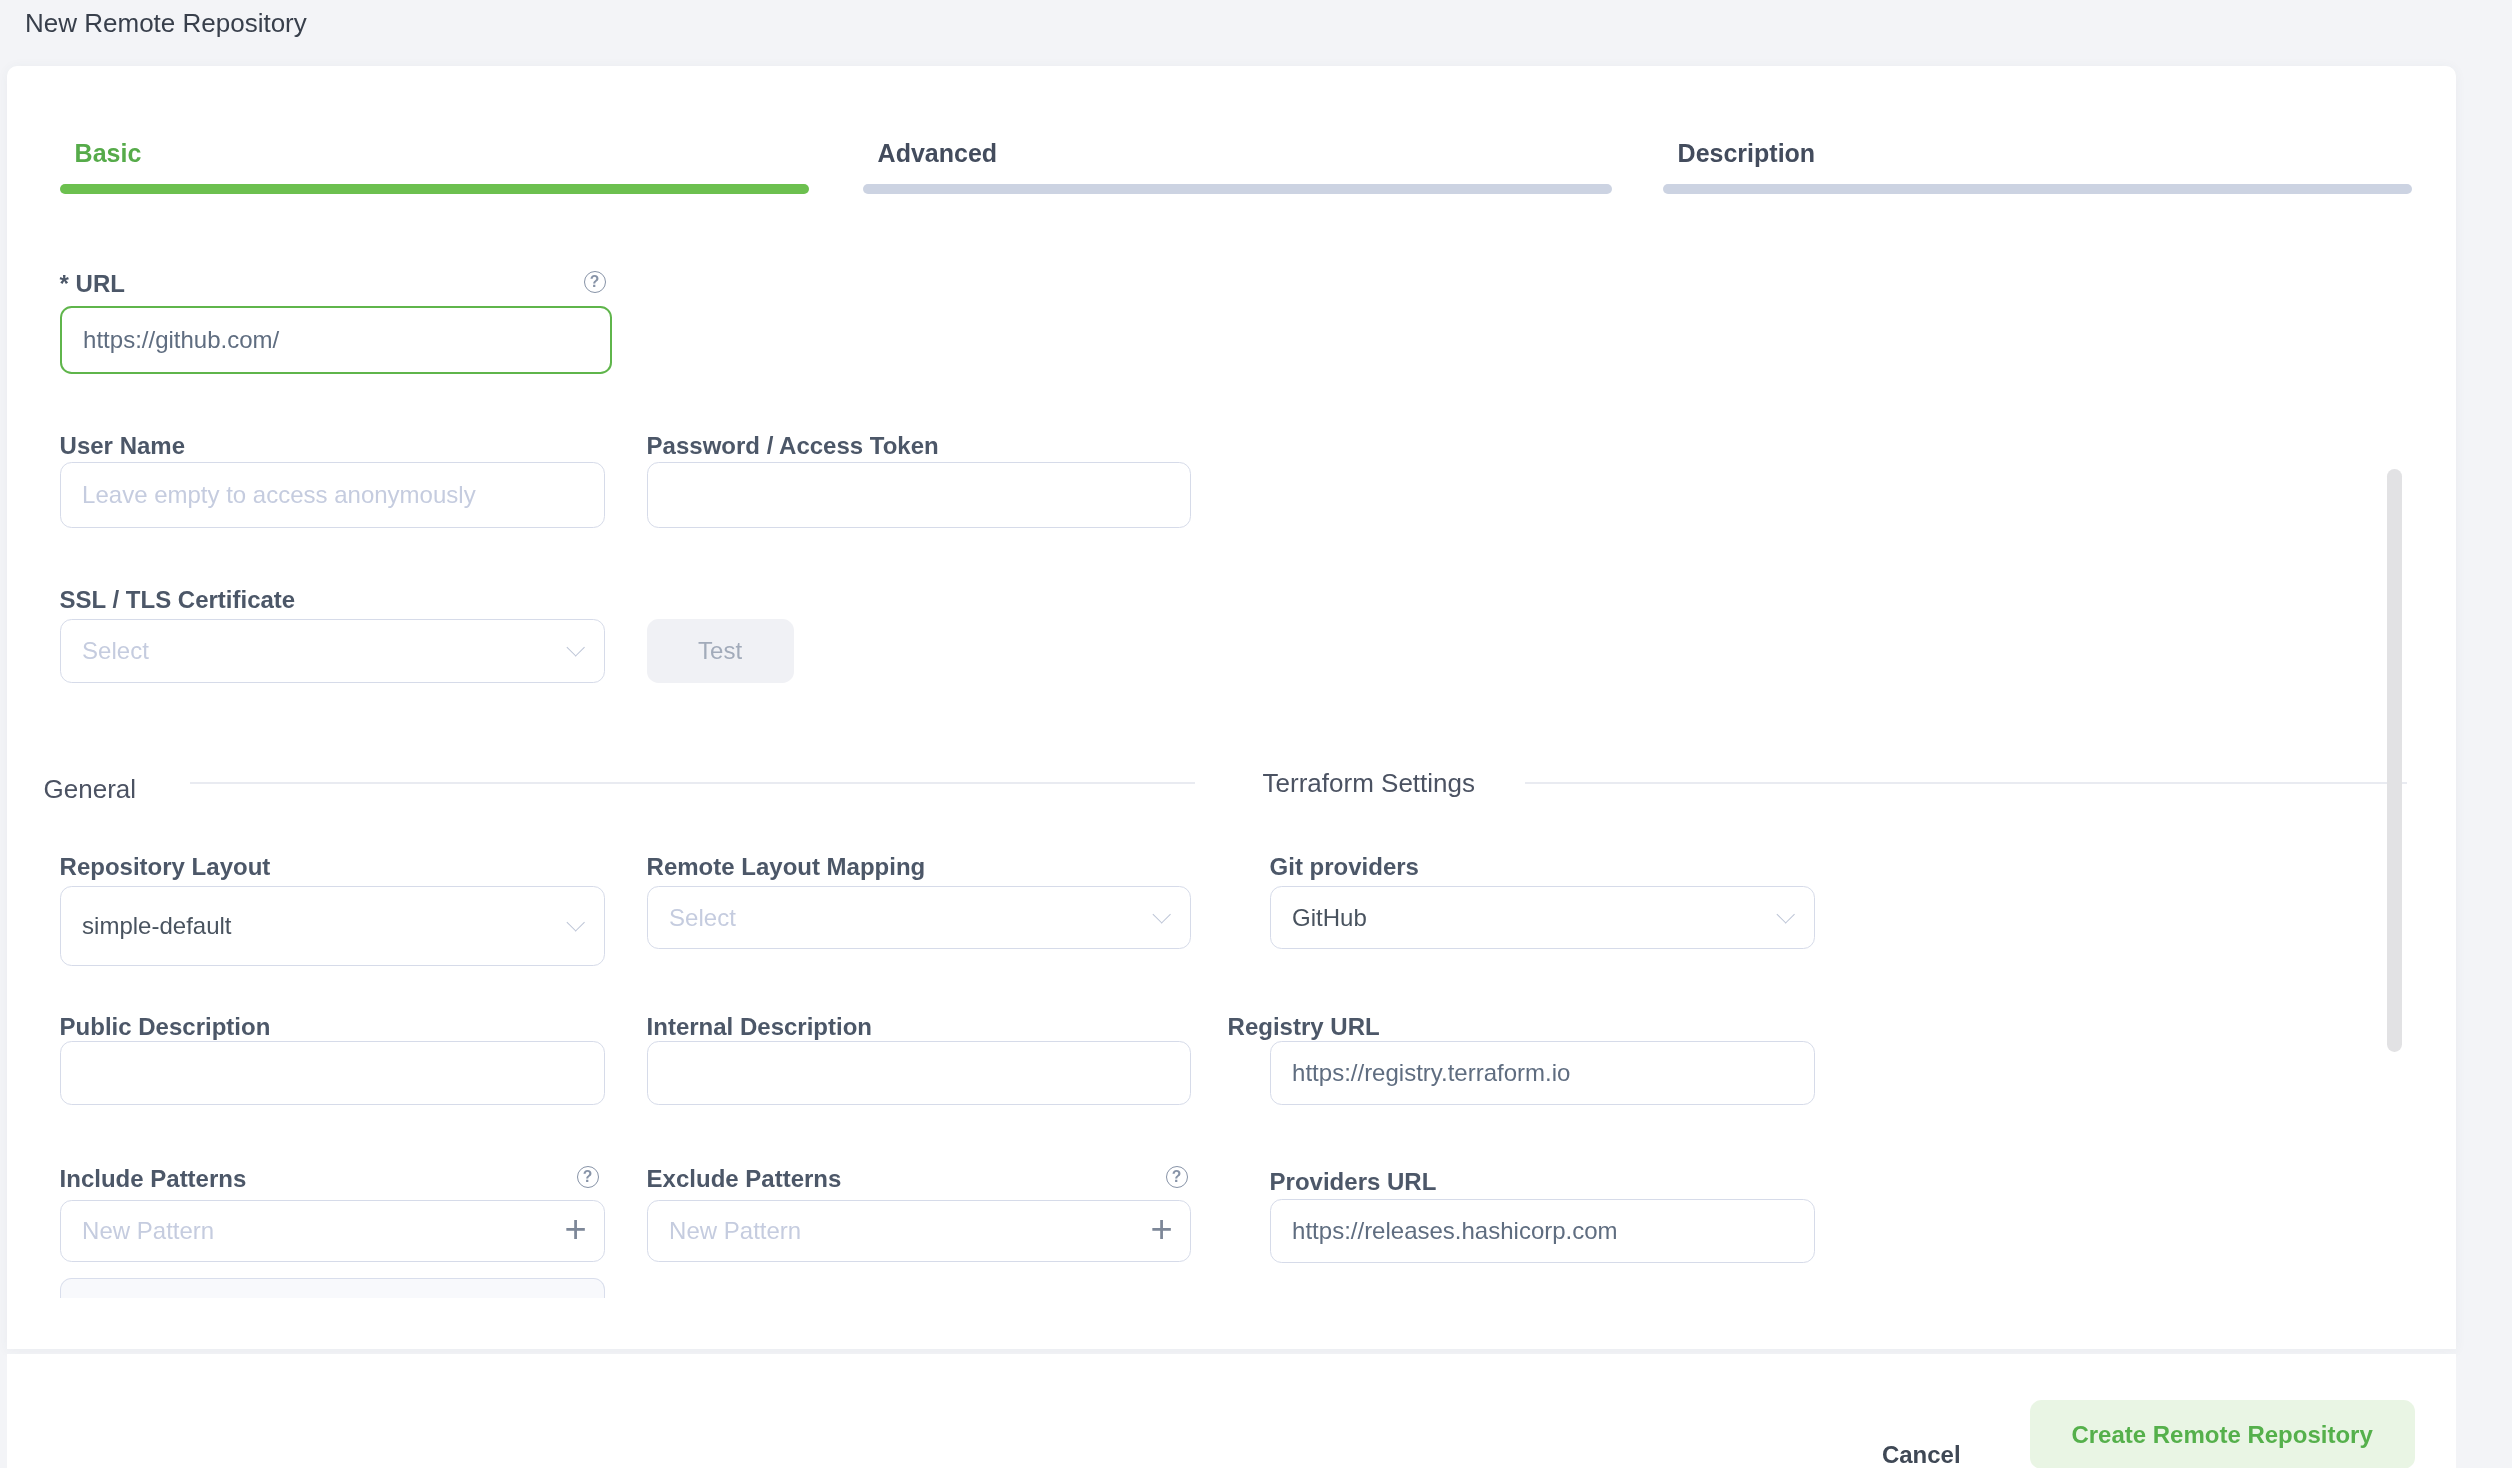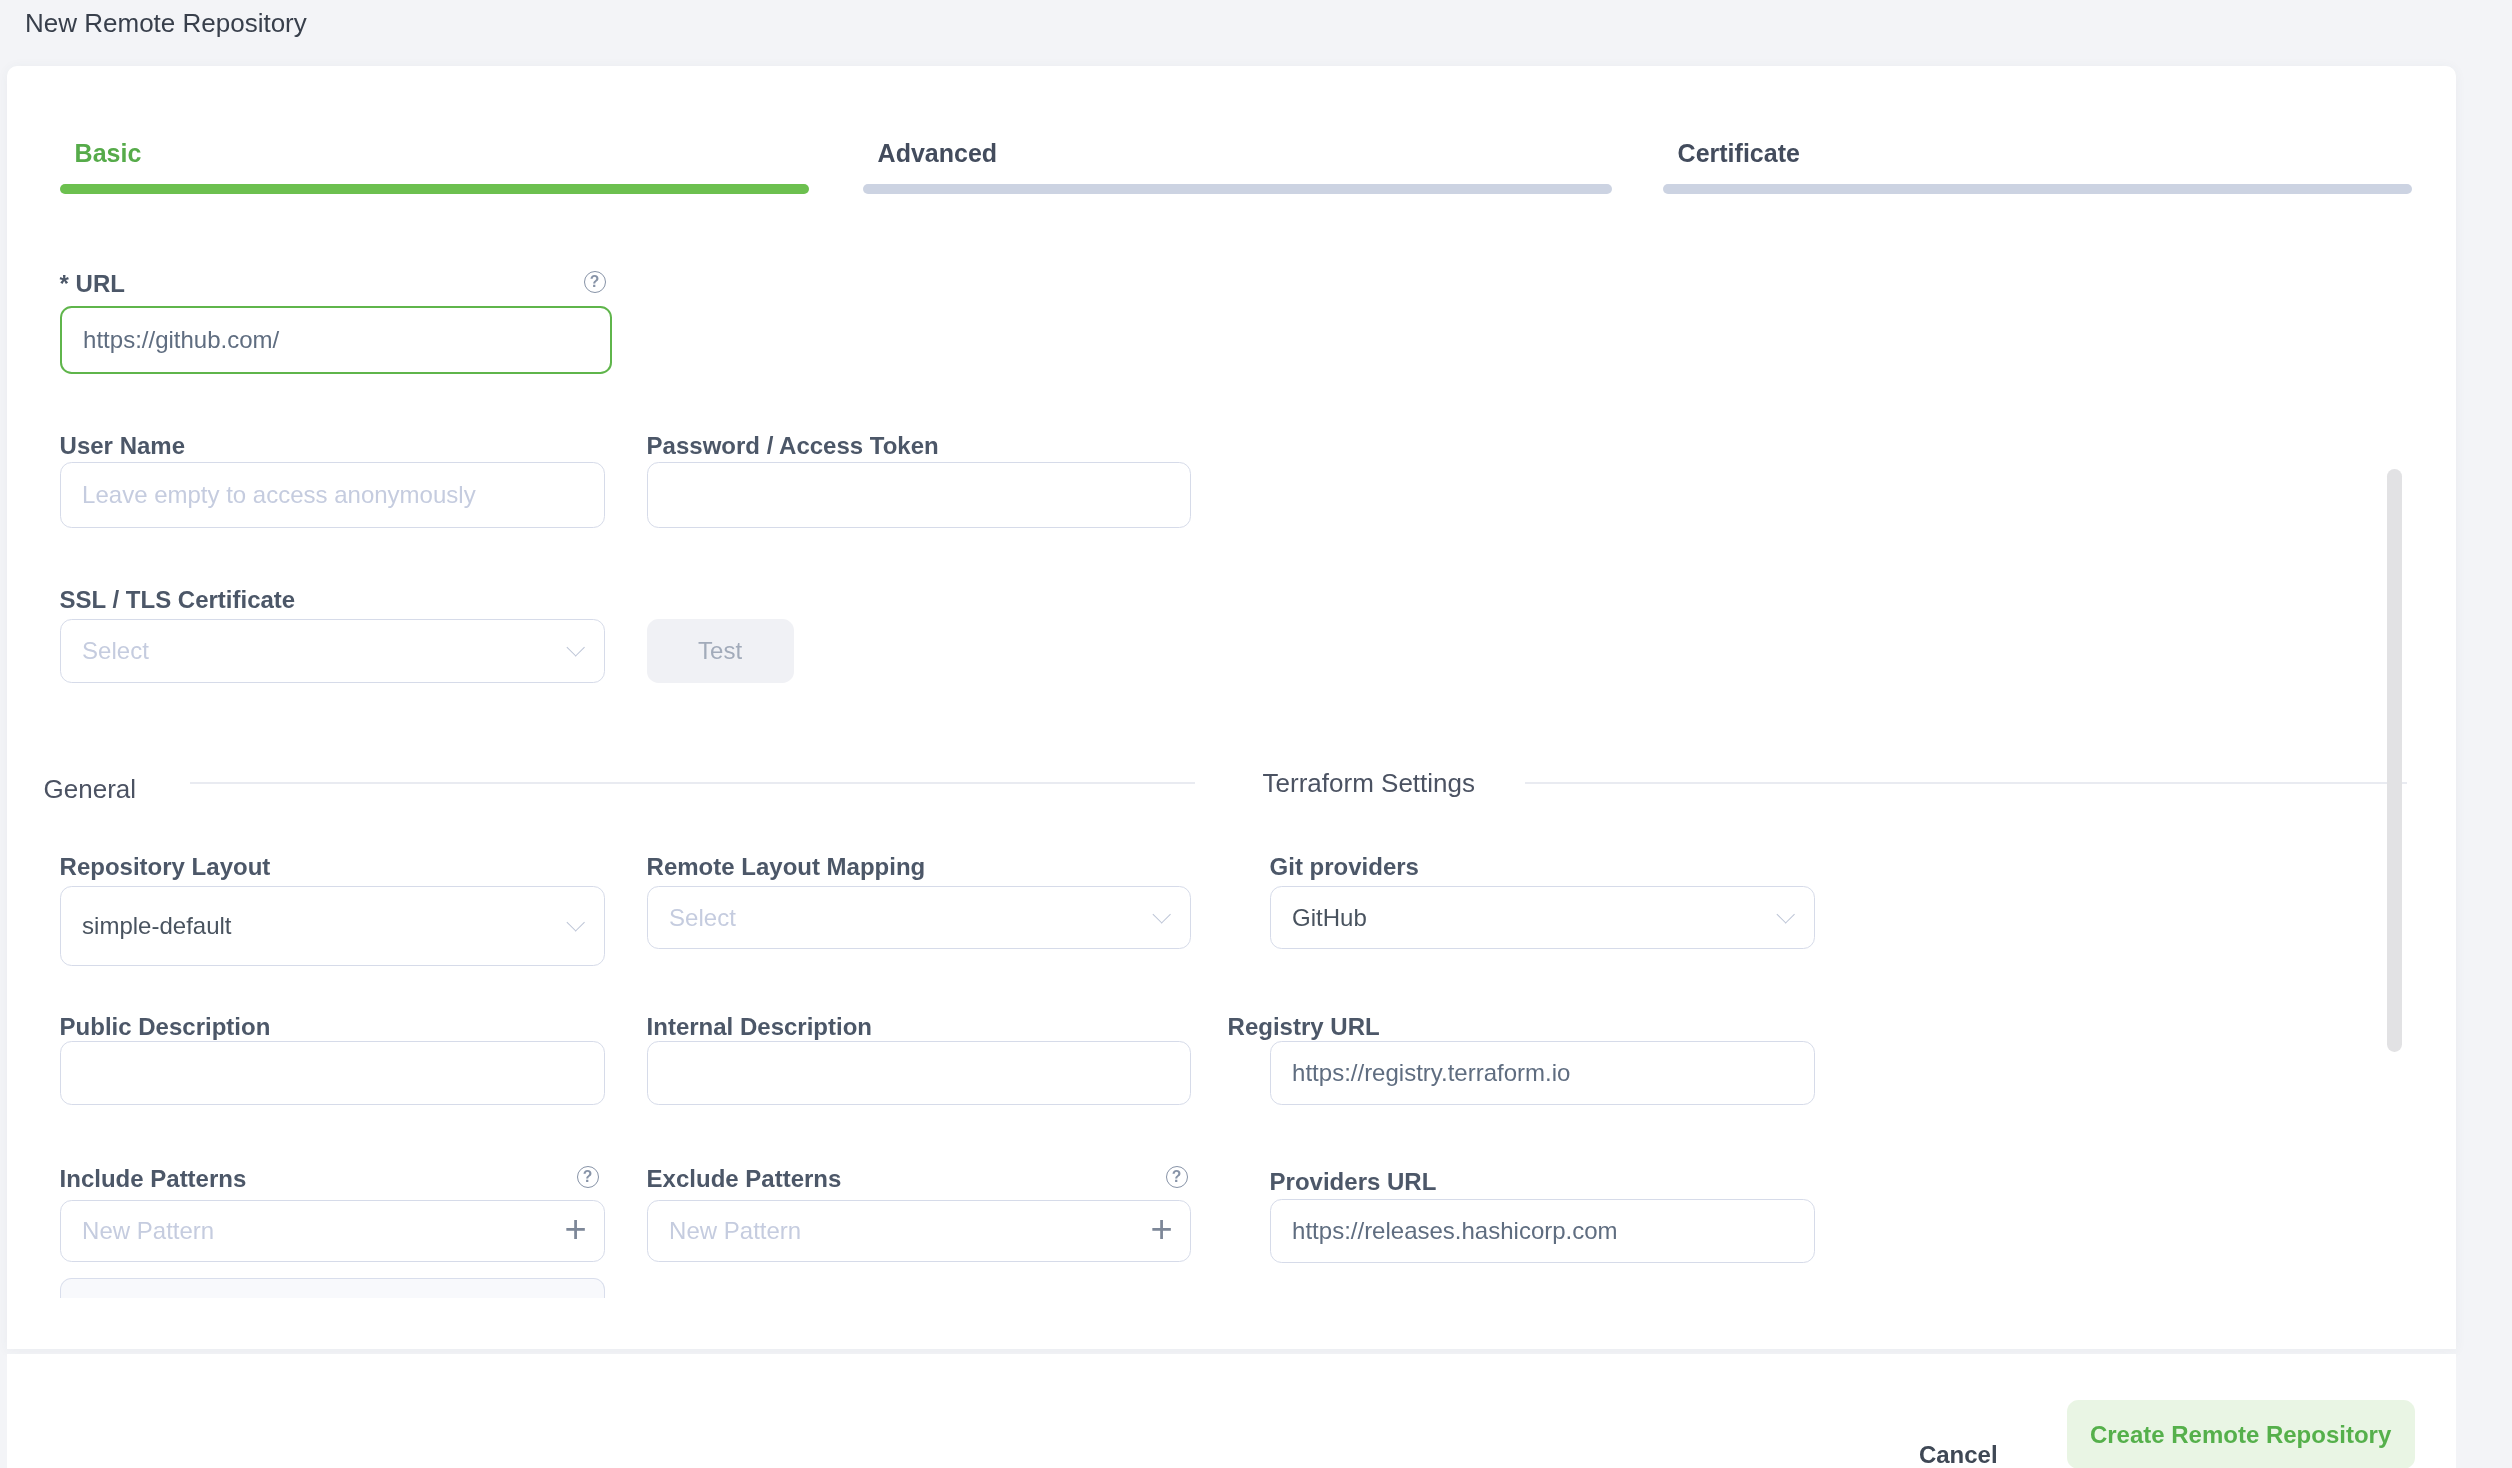--- a/index.html
+++ b/index.html
@@ -49,21 +49,21 @@
 
   .pattern-partial{position:absolute;background:#f8f9fc;border:1.7px solid #d9deec;border-bottom:none;
                    border-radius:11.6px 11.6px 0 0;box-sizing:border-box;}
 
   .scroll-thumb{position:absolute;width:15px;border-radius:7.4px;background:#e2e2e4;cursor:pointer;}
 
   .footer{position:absolute;left:6.6px;top:1354px;width:2449px;height:115px;background:#fff;
           display:flex;align-items:flex-end;justify-content:flex-end;padding-right:41px;
           box-sizing:border-box;}
   .cancel{font-size:24px;font-weight:600;color:#3f4855;margin-right:69px;cursor:pointer;}
-  .create{width:348px;height:69px;background:#e9f5e4;border-radius:11.6px;color:#55b04b;
+  .create{width:385px;height:69px;background:#e9f5e4;border-radius:11.6px;color:#55b04b;
           font-size:24px;font-weight:600;display:flex;align-items:center;justify-content:center;
           cursor:pointer;}
 </style>
 </head>
 <body>
 
 <div class="canvas">
 
   <div class="window-title">New Remote Repository</div>
 
@@ -71,21 +71,21 @@
 
     <div class="tab active" style="left:53px;width:749px;">
       <div class="tab-label">Basic</div>
       <div class="tab-underline"></div>
     </div>
     <div class="tab" style="left:856px;width:749px;">
       <div class="tab-label">Advanced</div>
       <div class="tab-underline"></div>
     </div>
     <div class="tab" style="left:1656px;width:749px;">
-      <div class="tab-label">Certificate</div>
+      <div class="tab-label">Description</div>
       <div class="tab-underline"></div>
     </div>
 
     <div class="lbl" style="left:53px;top:204px;text-align:right;">* URL</div>
     <div class="help" style="left:577px;top:205px;">?</div>
     <input class="inp url" style="left: 53px; top: 240px; width: 552px; height: 68px;" value="https://github.com/">
 
     <div class="lbl" style="left:53px;top:366px;">User Name</div>
     <input class="inp" style="left: 53px; top: 396px; width: 545px; height: 66px;" placeholder="Leave empty to access anonymously">
     <div class="lbl" style="left:640px;top:366px;">Password / Access Token</div>

